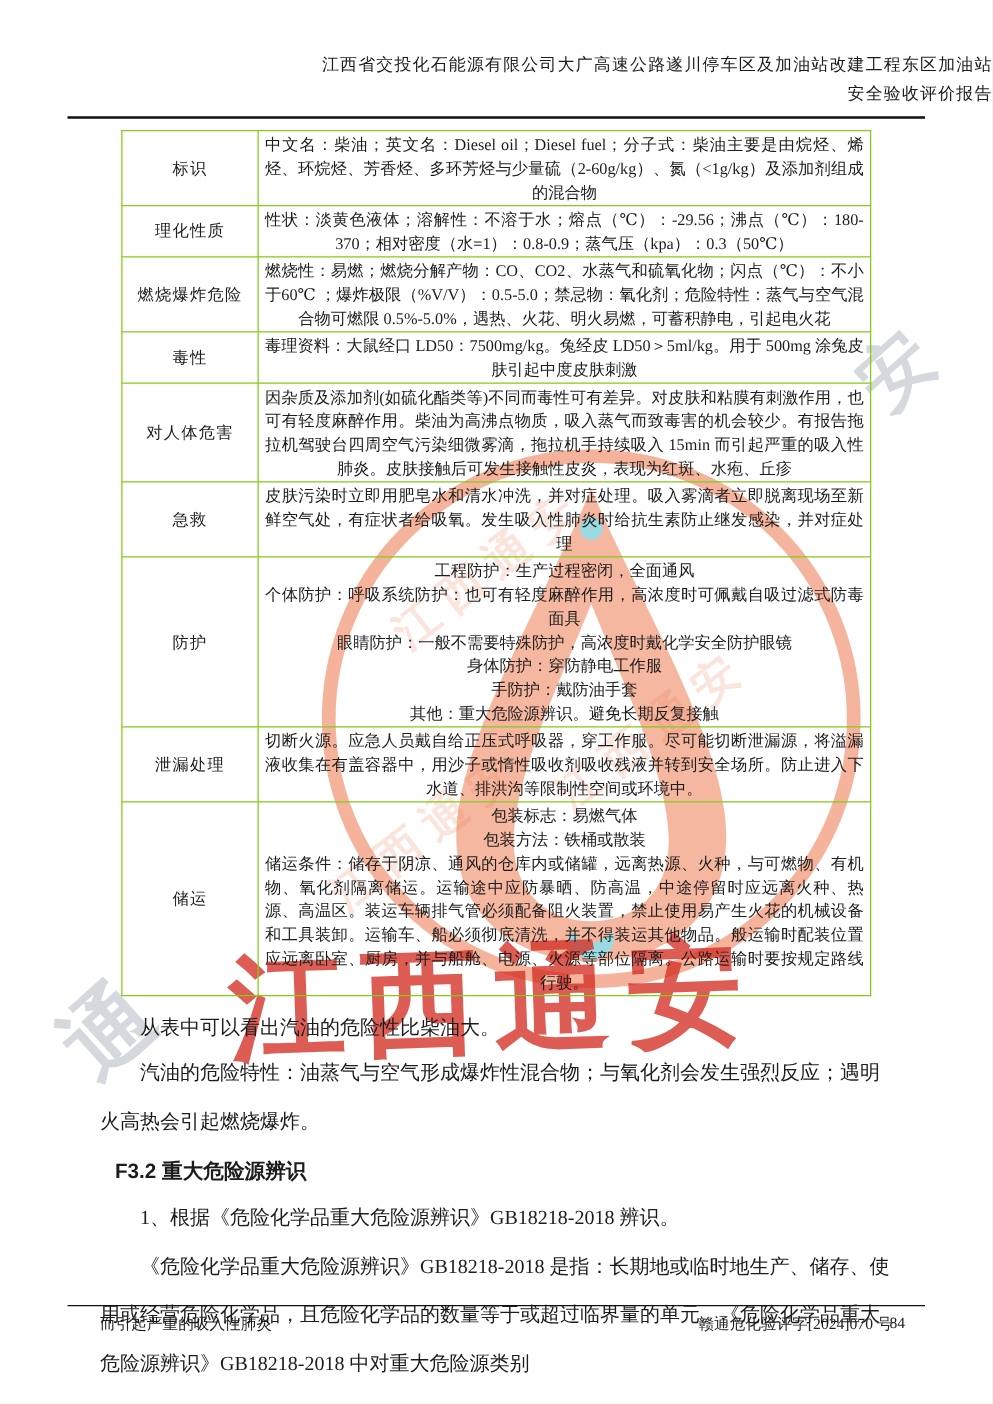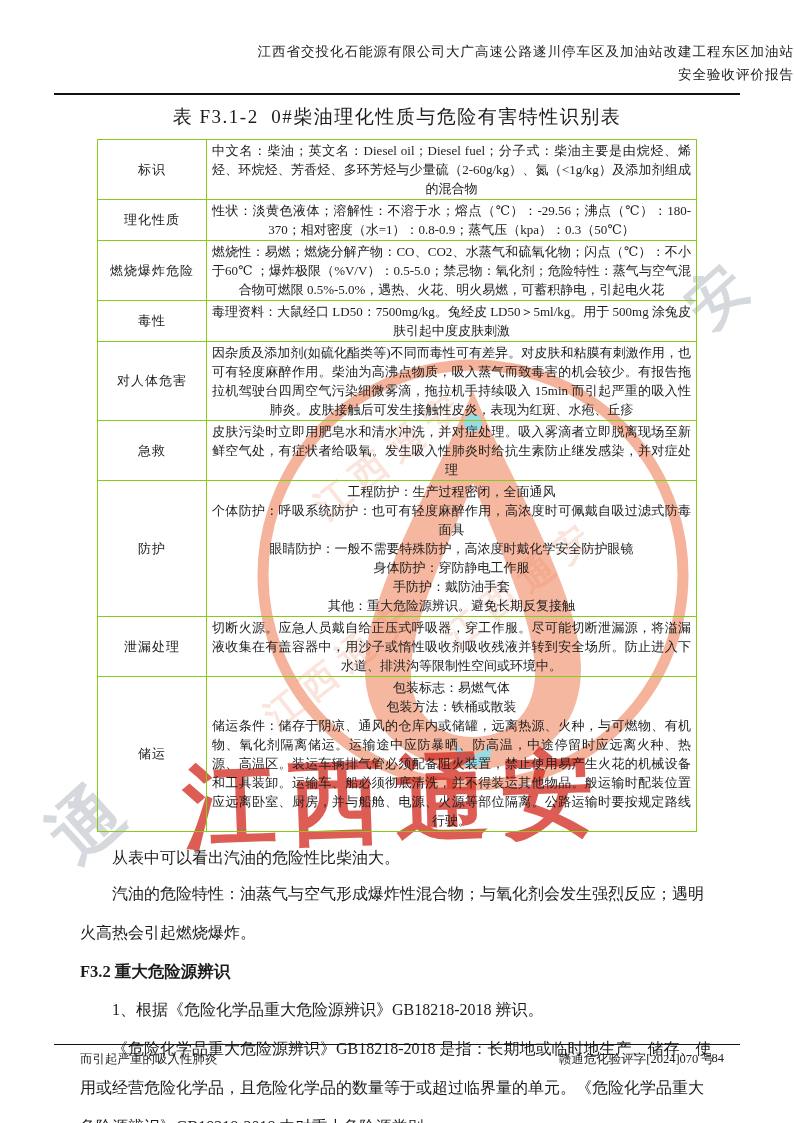--- a/index.html
+++ b/index.html
@@ -15,22 +15,22 @@
   table.spec td{border:1px solid #84cc16;vertical-align:middle;}
   table.spec{border:1.5px solid #3c3c3c;}
   td.lab{width:104px;text-align:center;font-size:13px;padding:2px 2px;letter-spacing:1px;}
   td.val{padding:1px 5px;font-size:13px;line-height:19px;}
   .cellp{text-align:justify;text-align-last:center;text-justify:inter-character;}
   
   .body-text{margin:10px 76px 0 80px;font-size:16px;}
   .p-ind{text-indent:2em;margin:0;}
   .p1{line-height:32px;margin-top:4px;}
   .p-loose{line-height:39px;}
-  .h-f32{font-family:Liberation Serif, serif;font-weight:bold;font-size:16.5px;
-         line-height:36px;margin:2px 0 0 0;}
+  .h-f32{font-family:Liberation Sans, sans-serif;font-weight:bold;font-size:16.5px;
+         line-height:36px;margin:2px 0 0 12px;}
   
   .footer{position:absolute;left:54px;right:54px;top:1044px;border-top:1.5px solid #111;z-index:2;}
   .footer-inner{position:relative;padding:6px 26px 0 26px;font-size:12.5px;}
   .footer-page{position:absolute;left:0;right:16px;top:6px;text-align:right;}
   .footer-right{float:right;}
   
   .wm-layer{position:absolute;inset:0;z-index:1;pointer-events:none;}
   .wm-stamp{position:absolute;left:243px;top:353px;}
   .wm-red-text{position:absolute;left:183px;top:738px;font-size:93px;font-weight:bold;
                letter-spacing:13px;color:rgba(211,48,36,0.78);transform:rotate(-2deg);
@@ -63,21 +63,20 @@
     <div class="wm-frag wm-frag-tr">安</div>
   </div>
 
   <div class="content">
     <div class="doc-header">
       <div>江西省交投化石能源有限公司大广高速公路遂川停车区及加油站改建工程东区加油站</div>
       <div>安全验收评价报告</div>
     </div>
     <div class="header-rule"></div>
 
-    <div class="table-title">表 F3.1-2  0#柴油理化性质与危险有害特性识别表</div>
 
     <table class="spec">
       <tbody>
         <tr>
           <td class="lab">标识</td>
           <td class="val">
               <div class="cellp">中文名：柴油；英文名：Diesel oil；Diesel fuel；分子式：柴油主要是由烷烃、烯烃、环烷烃、芳香烃、多环芳烃与少量硫（2-60g/kg）、氮（&lt;1g/kg）及添加剂组成的混合物</div>
             </td>
         </tr>
         <tr>

